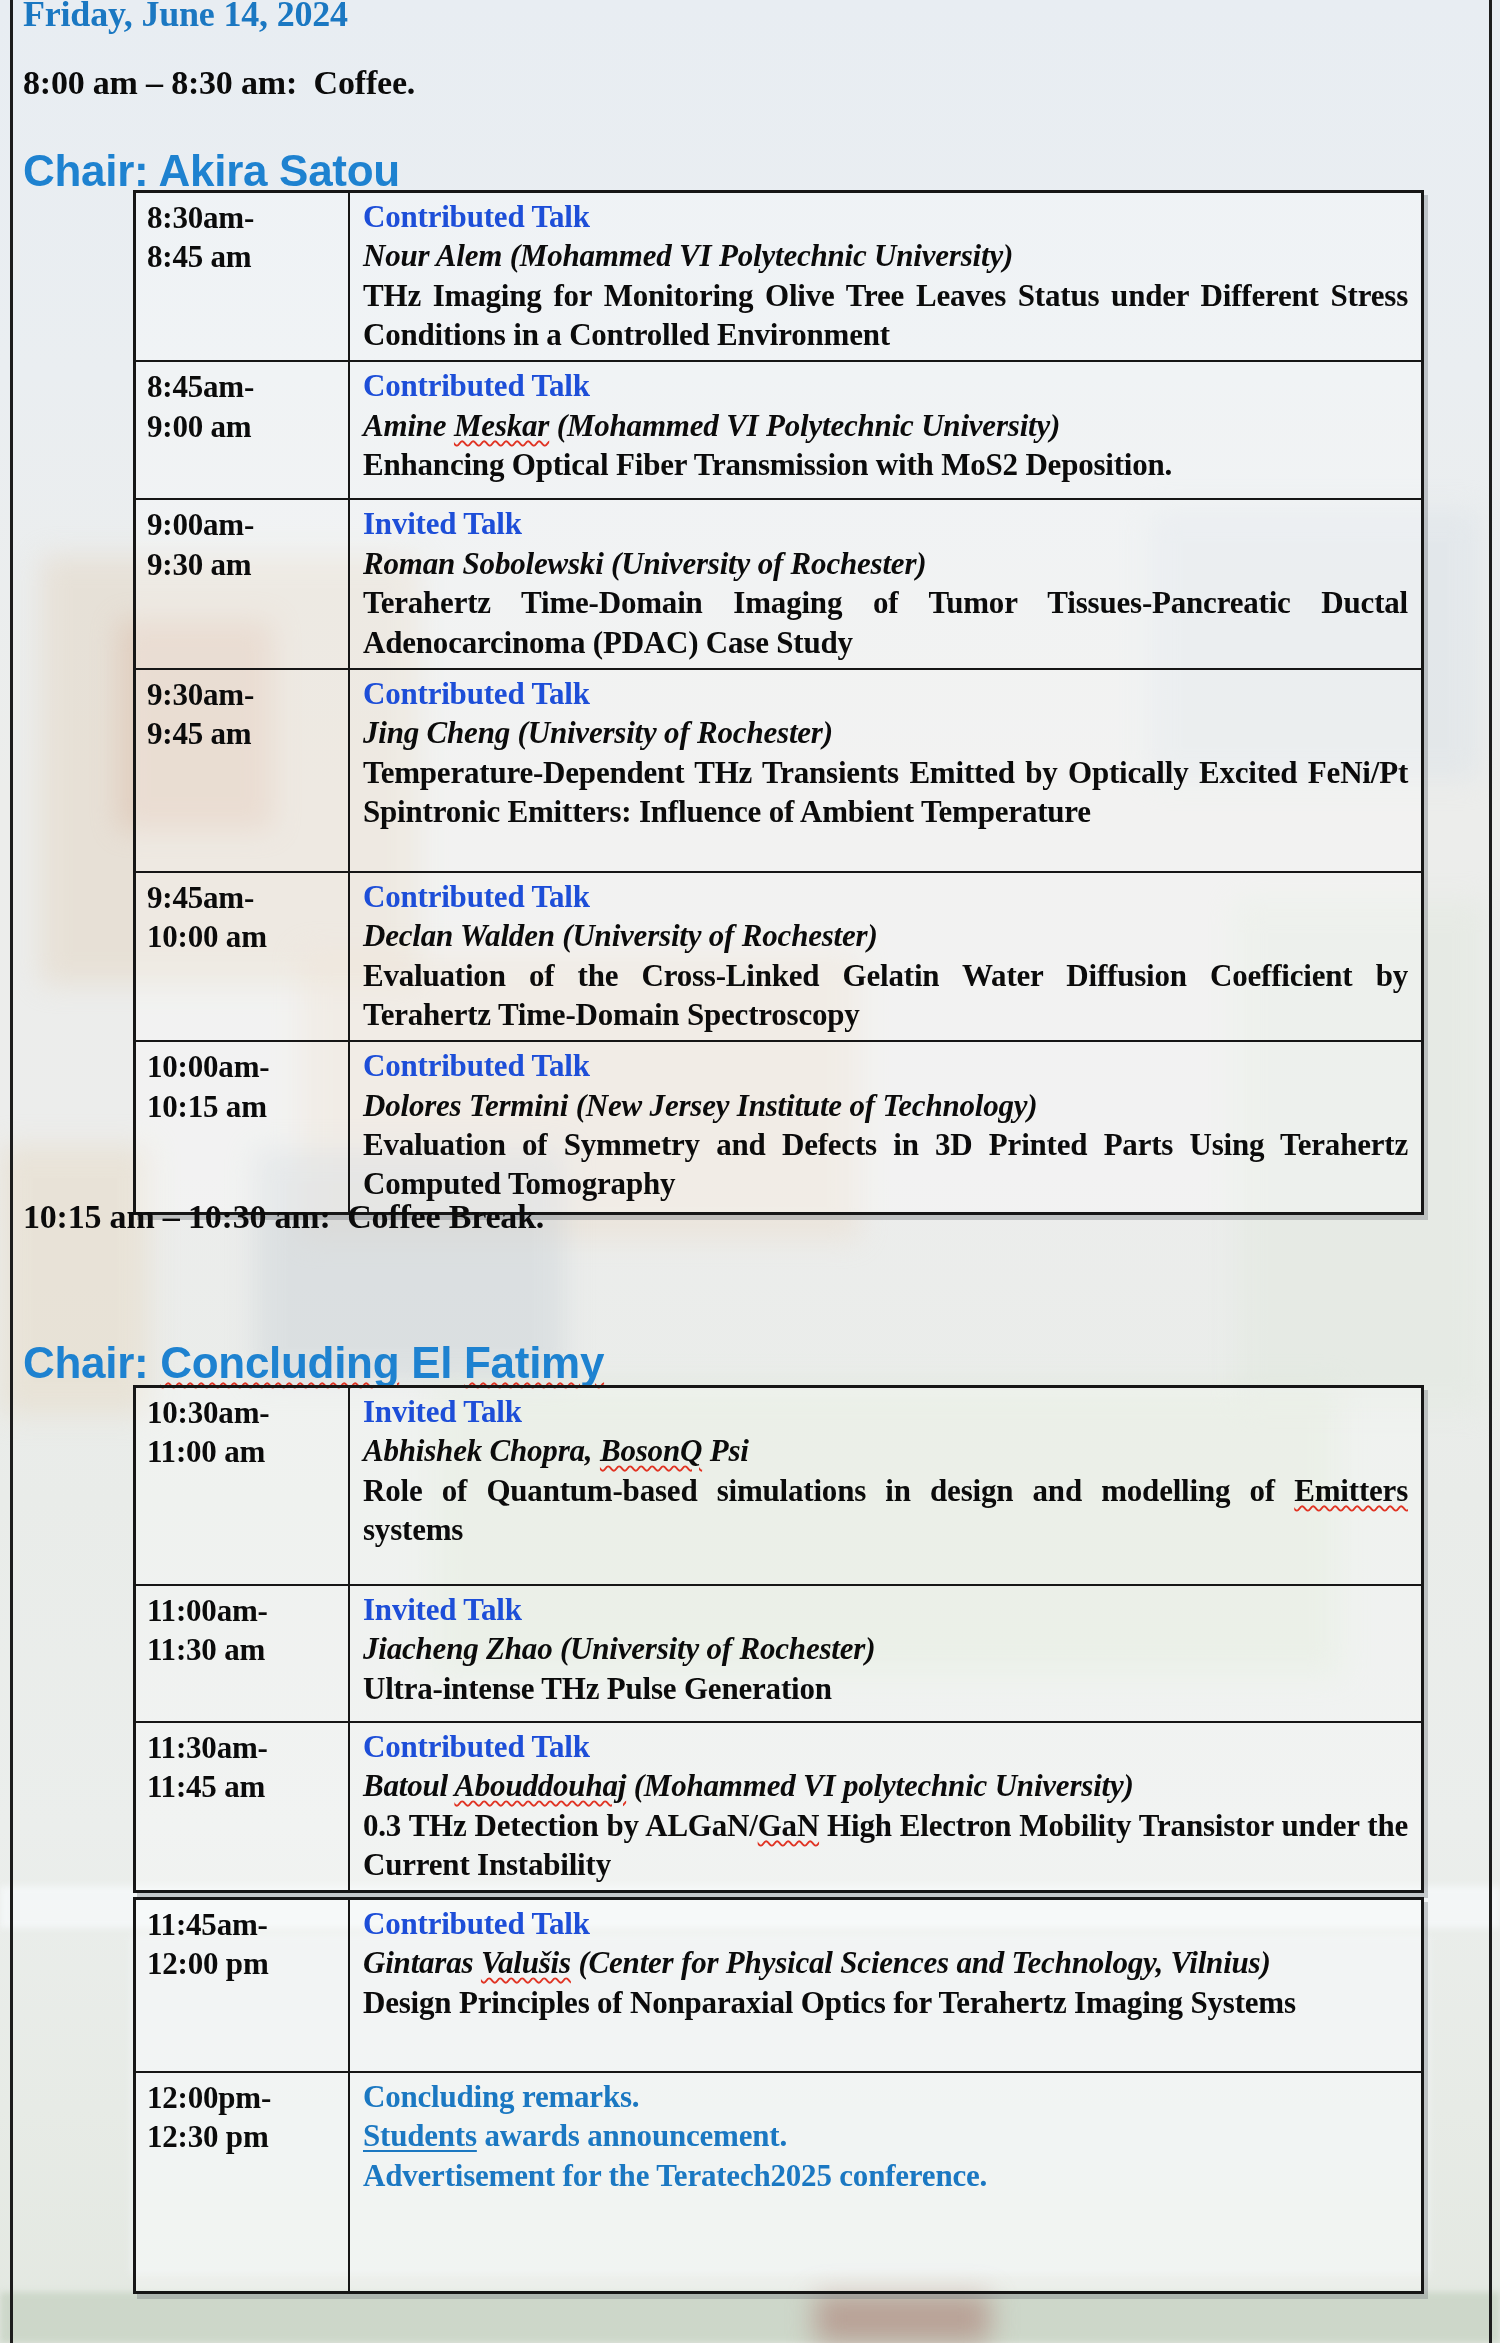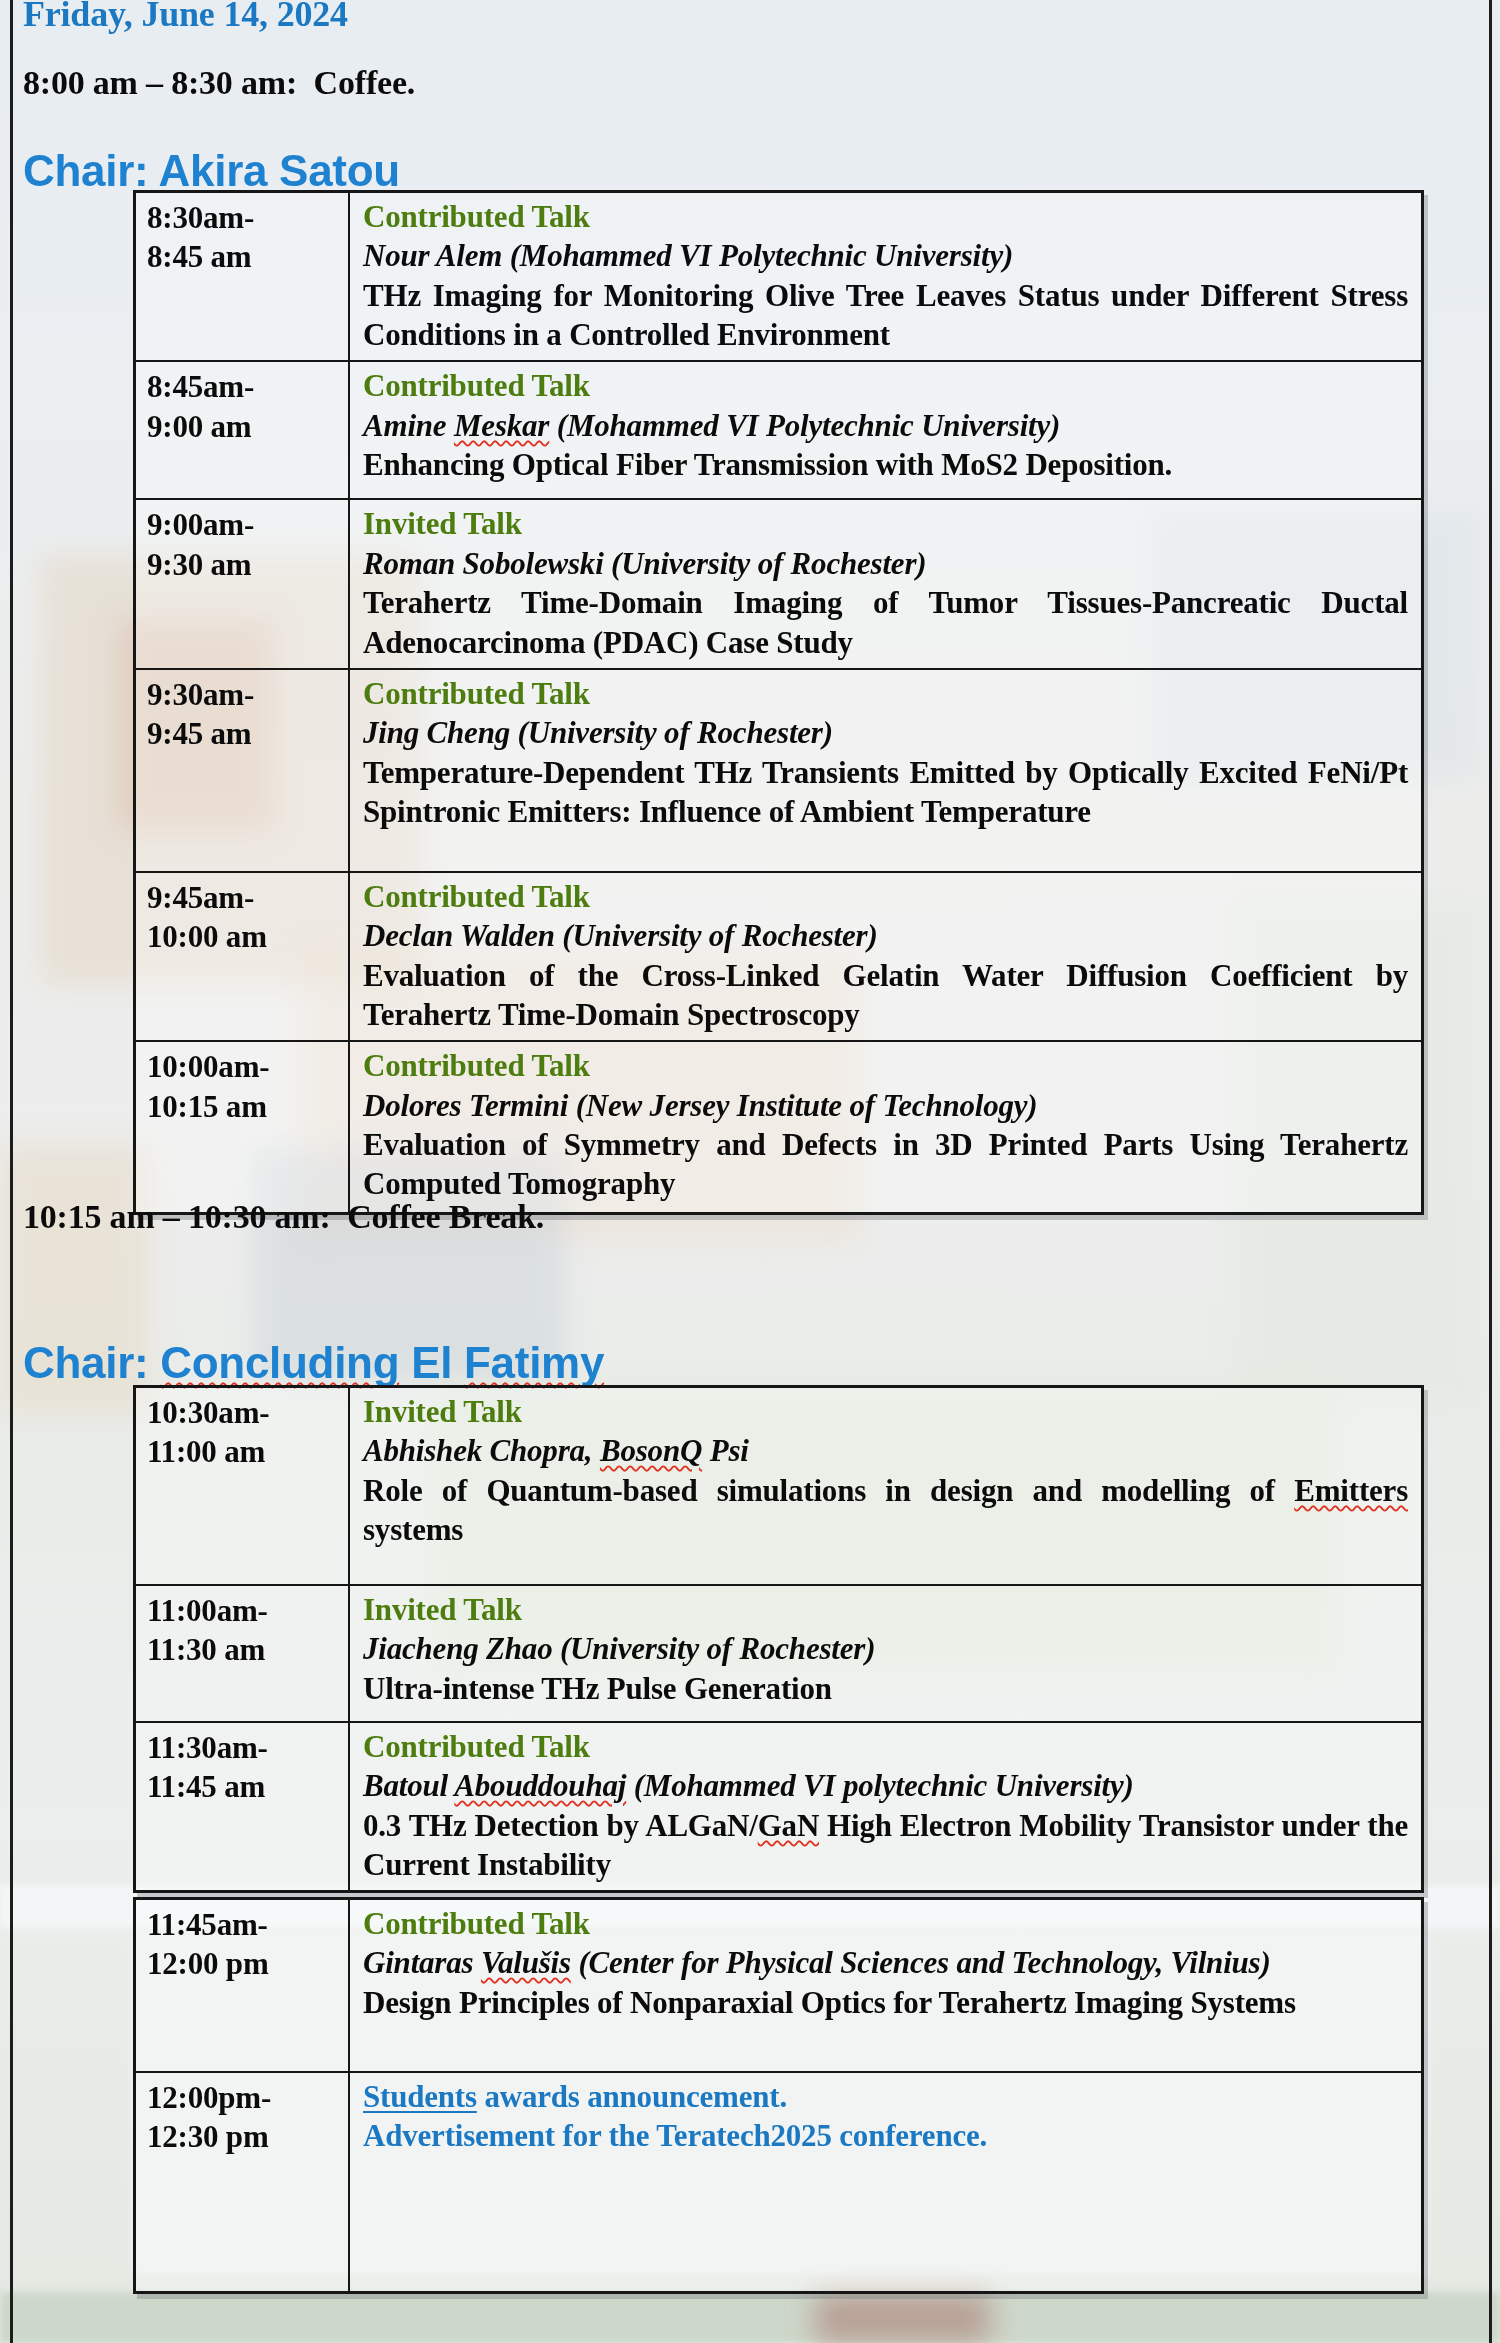--- a/index.html
+++ b/index.html
@@ -30,21 +30,21 @@
          box-shadow:4px 5px 0 rgba(108,114,120,0.35);}
   .row{display:flex;border-top:2px solid #161616;box-sizing:border-box;}
   .row:first-child{border-top:none;}
   .cell{box-sizing:border-box;}
   .time{flex:none;width:214px;border-right:2px solid #161616;
         padding:5px 13px 5px 11px;font-size:31px;font-weight:bold;color:#0b0b0b;
         line-height:1.27;letter-spacing:-0.2px;}
   .tl1{display:flex;justify-content:flex-start;}
   .content{flex:1;padding:4px 13px 6px 13px;font-size:31px;font-weight:bold;
            color:#0b0b0b;line-height:1.27;letter-spacing:-0.2px;min-width:0;}
-  .type{color:#4d7c0f;}
+  .type{color:#1d4ed8;}
   .speaker{font-style:italic;}
   .title{text-align:justify;}
   .bline{color:#1b78c2;}
 
   .wavy{text-decoration:underline wavy #e03323;text-decoration-thickness:2px;
         text-underline-offset:4px;}
   .ul{text-decoration:underline;text-decoration-thickness:2px;text-underline-offset:4px;}
 
   
   #t1 .row:nth-child(1){min-height:160px}
@@ -265,20 +265,21 @@
     <div class="row">
       <div class="cell time">
         <div class="tl1">
           <span>12:00</span>
             <span>pm</span>
             <span>-</span>
         </div>
         <div>12:30 pm</div>
       </div>
       <div class="cell content">
+        <div class="bline"><span>Concluding remarks.</span></div>
         <div class="bline"><span class="ul">Students</span><span> awards announcement.</span></div>
         <div class="bline"><span>Advertisement for the Teratech2025 conference.</span></div>
       </div>
     </div>
 
   </div>
 
 </div>
 
 </body></html>

